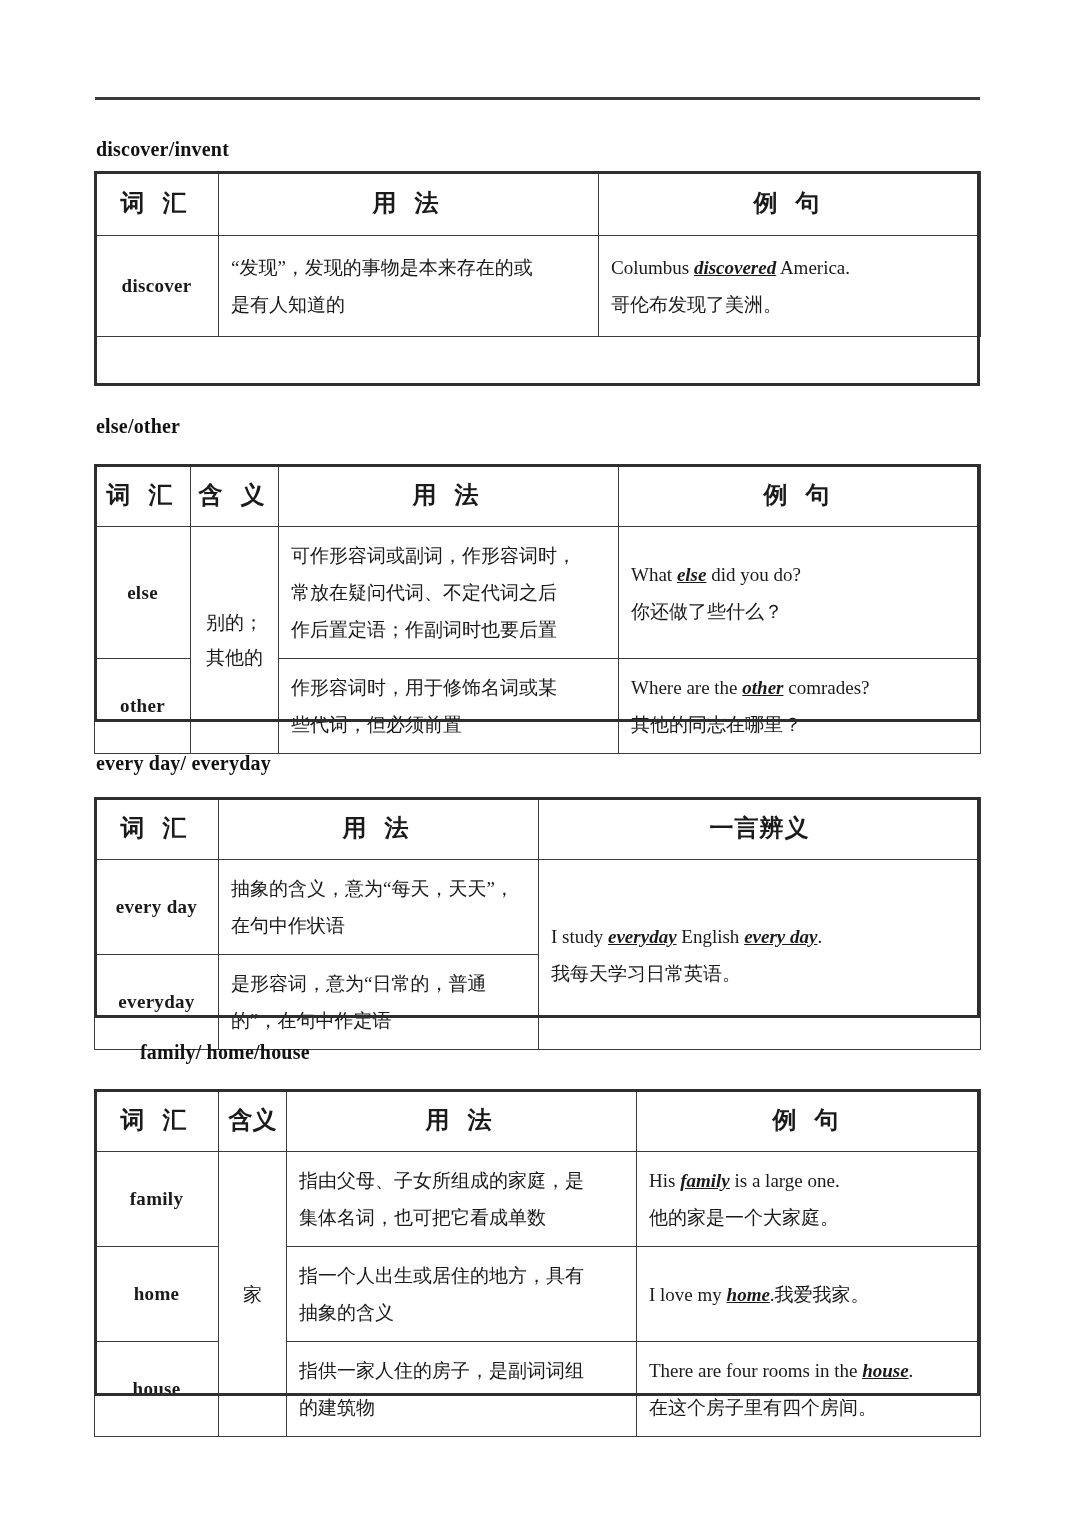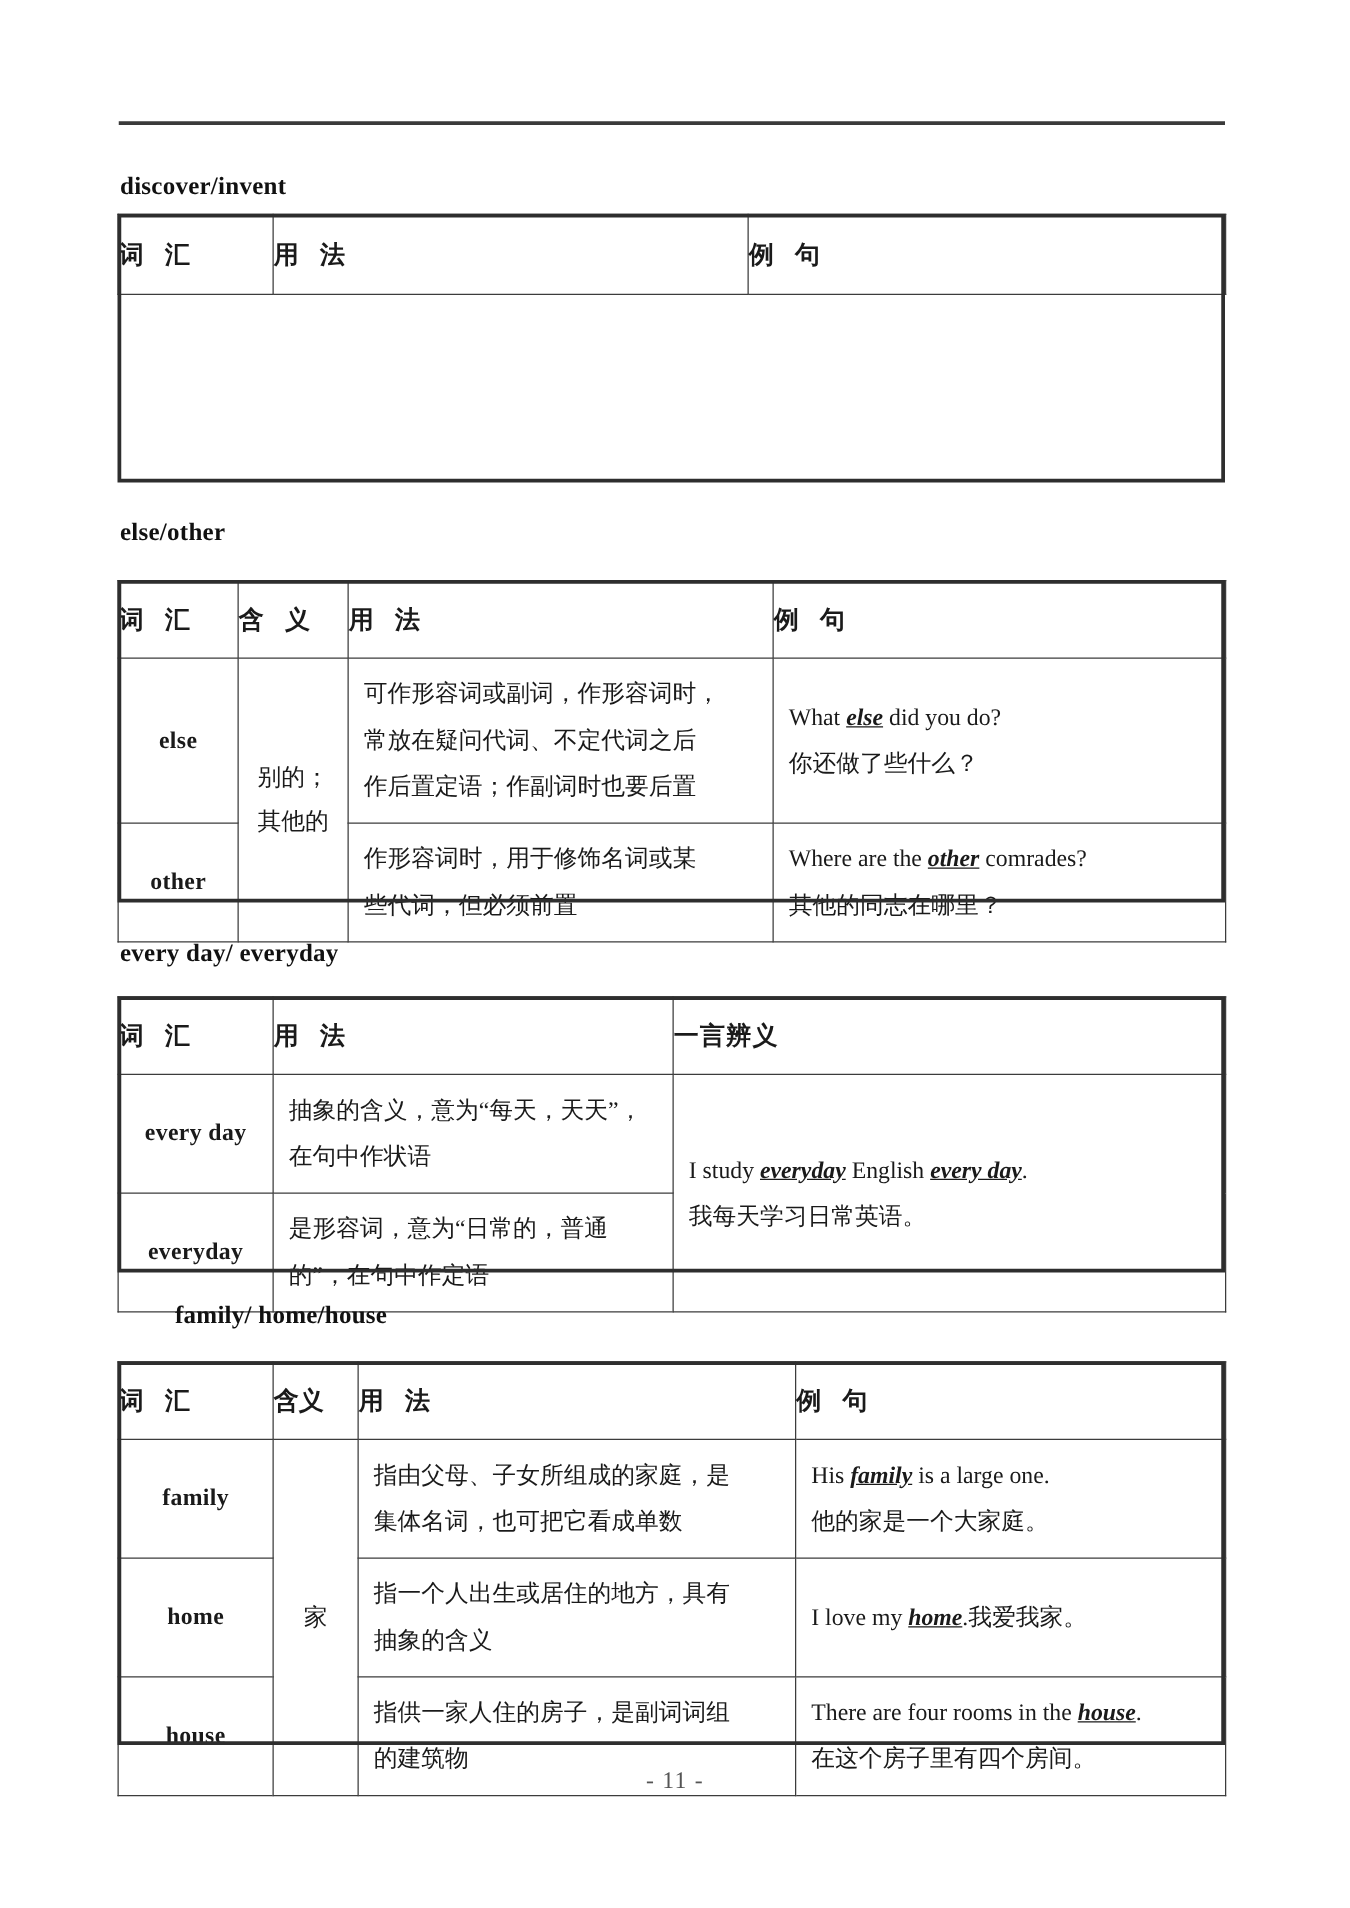--- a/index.html
+++ b/index.html
@@ -56,23 +56,23 @@
   table.wt {
     outline: none;
   }
   .frame {
     position: absolute;
     border: 3px solid #2e2e2e;
     box-sizing: border-box;
     pointer-events: none;
   }
   .hdr {
-    text-align: left;
-    font-family: "Liberation Serif", "DejaVu Serif", serif;
-    font-size: 20px;
+    text-align: center;
+    font-family: "Liberation Serif", "DejaVu Serif", serif;
+    font-size: 24px;
     font-weight: 700;
     letter-spacing: 6px;
     padding: 8px 0 9px 0 !important;
   }
   .word {
     text-align: center;
     font-family: "Liberation Serif", "DejaVu Serif", serif;
     font-weight: bold;
     font-size: 19px;
     letter-spacing: 0.3px;
@@ -129,20 +129,31 @@
         <col style="width:124px">
         <col style="width:380px">
         <col style="width:382px">
       </colgroup>
     <tbody>
       <tr>
         <td class="hdr" style="height:46px">词 汇</td>
         <td class="hdr">用    法</td>
         <td class="hdr">例  句</td>
       </tr>
+      <tr>
+        <td class="word" style="height:100px">discover</td>
+        <td class="usage">
+          <span class="ln">“发现”，发现的事物是本来存在的或</span>
+          <span class="ln">是有人知道的</span>
+        </td>
+        <td class="example">
+          <span class="ln"><span>Columbus </span><span class="kw">discovered</span><span> America.</span></span>
+          <span class="ln">哥伦布发现了美洲。</span>
+        </td>
+      </tr>
     </tbody>
   </table>
   <div class="frame" style="left:94px; top:171px; width:886px; height:215px;"></div>
 
   <div class="section-title" style="top:415px;">else/other</div>
 
   <table class="wt" style="top:464px;">
     <colgroup>
         <col style="width:96px">
         <col style="width:88px">
@@ -271,15 +282,14 @@
         </td>
         <td class="example">
           <span class="ln"><span>There are four rooms in the </span><span class="kw">house</span><span>.</span></span>
           <span class="ln">在这个房子里有四个房间。</span>
         </td>
       </tr>
     </tbody>
   </table>
   <div class="frame" style="left:94px; top:1089px; width:886px; height:307px;"></div>
 
-  <div class="footer">- 11 -</div>
 
 </div>
 
 </body></html>

